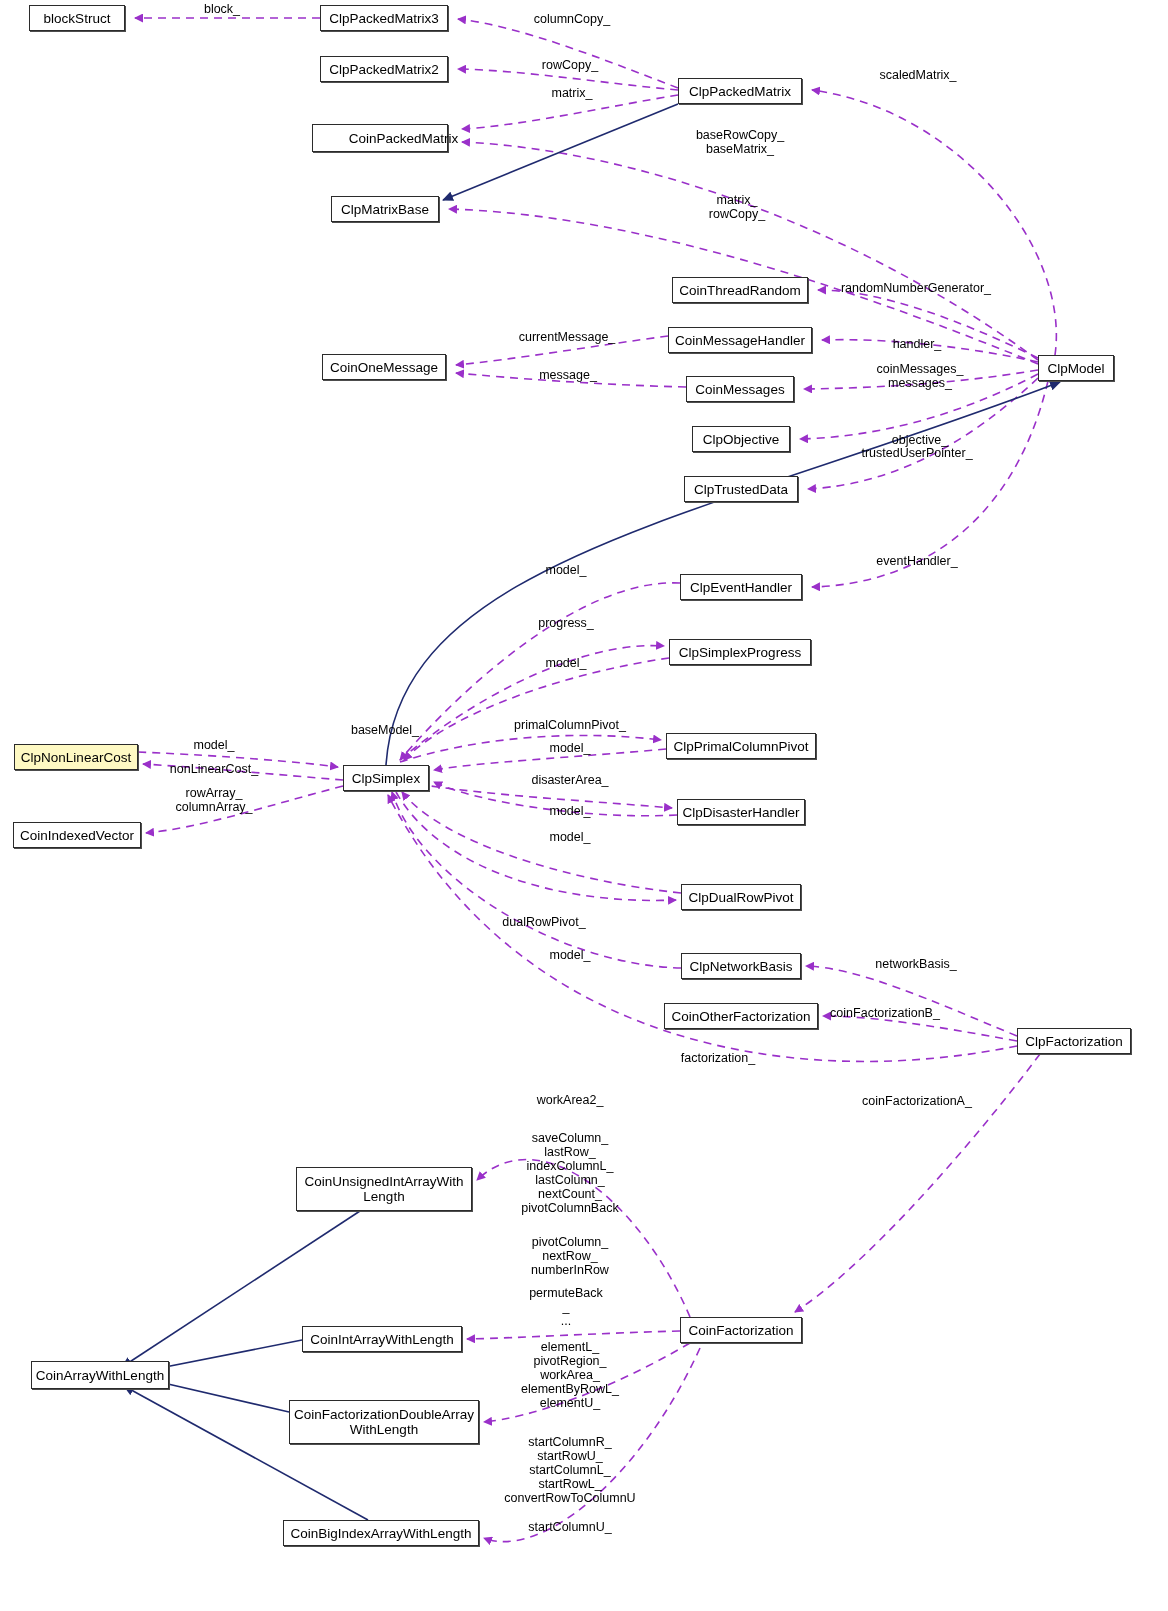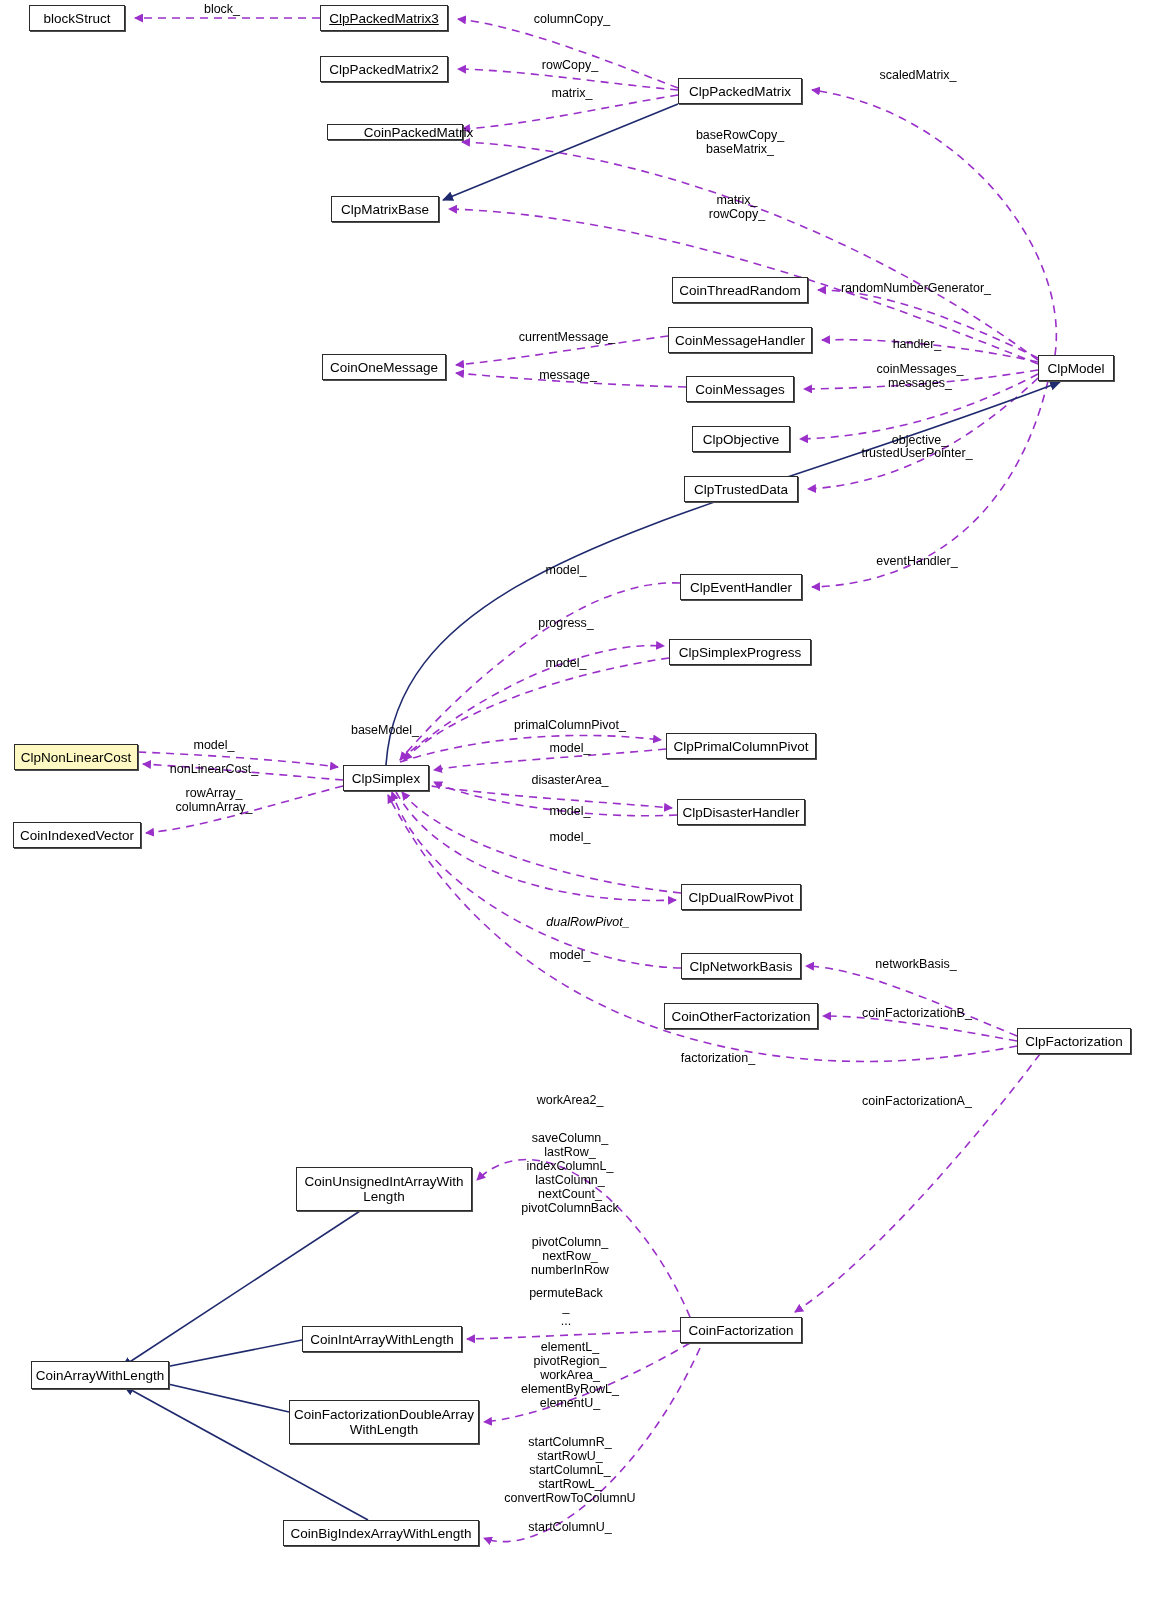--- a/index.html
+++ b/index.html
@@ -132,23 +132,23 @@
 
       <path d="M302,1340 L155,1369"></path>
 
       <path d="M289,1412 L155,1381"></path>
 
       <path d="M368,1520 L124,1386"></path>
     </g>
   </svg>
 
   <div class="node" style="left:29px;top:5px;width:96px;height:26px;">blockStruct</div>
-  <div class="node" style="left:320px;top:5px;width:128px;height:26px;text-decoration:underline;">ClpPackedMatrix3</div>
+  <div class="node" style="left:320px;top:5px;width:128px;height:26px;">ClpPackedMatrix3</div>
   <div class="node" style="left:320px;top:56px;width:128px;height:26px;">ClpPackedMatrix2</div>
-  <div class="node" style="left:327px;top:124px;width:136px;height:16px;padding-left:47px;">CoinPackedMatrix</div>
+  <div class="node" style="left:312px;top:124px;width:136px;height:28px;padding-left:47px;">CoinPackedMatrix</div>
   <div class="node" style="left:331px;top:196px;width:108px;height:26px;">ClpMatrixBase</div>
   <div class="node" style="left:678px;top:78px;width:124px;height:26px;">ClpPackedMatrix</div>
   <div class="node" style="left:672px;top:277px;width:136px;height:26px;">CoinThreadRandom</div>
   <div class="node" style="left:668px;top:327px;width:144px;height:26px;">CoinMessageHandler</div>
   <div class="node" style="left:322px;top:354px;width:124px;height:26px;">CoinOneMessage</div>
   <div class="node" style="left:686px;top:376px;width:108px;height:26px;">CoinMessages</div>
   <div class="node" style="left:692px;top:426px;width:98px;height:26px;">ClpObjective</div>
   <div class="node" style="left:684px;top:476px;width:114px;height:26px;">ClpTrustedData</div>
   <div class="node" style="left:1038px;top:355px;width:76px;height:26px;">ClpModel</div>
   <div class="node" style="left:680px;top:574px;width:122px;height:26px;">ClpEventHandler</div>
@@ -195,24 +195,24 @@
   <div class="edge-label" style="left:570px;top:718px;">primalColumnPivot_</div>
   <div class="edge-label" style="left:570px;top:741px;">model_</div>
   <div class="edge-label" style="left:385px;top:723px;">baseModel_</div>
   <div class="edge-label" style="left:214px;top:738px;">model_</div>
   <div class="edge-label" style="left:214px;top:762px;">nonLinearCost_</div>
   <div class="edge-label" style="left:570px;top:773px;">disasterArea_</div>
   <div class="edge-label" style="left:214px;top:786px;">rowArray_
 columnArray_</div>
   <div class="edge-label" style="left:570px;top:804px;">model_</div>
   <div class="edge-label" style="left:570px;top:830px;">model_</div>
-  <div class="edge-label" style="left:588px;top:915px;font-style:italic;">dualRowPivot_</div>
+  <div class="edge-label" style="left:544px;top:915px;">dualRowPivot_</div>
   <div class="edge-label" style="left:570px;top:948px;">model_</div>
   <div class="edge-label" style="left:916px;top:957px;">networkBasis_</div>
-  <div class="edge-label" style="left:917px;top:1006px;">coinFactorizationB_</div>
+  <div class="edge-label" style="left:885px;top:1006px;">coinFactorizationB_</div>
   <div class="edge-label" style="left:718px;top:1051px;">factorization_</div>
   <div class="edge-label" style="left:917px;top:1094px;">coinFactorizationA_</div>
   <div class="edge-label" style="left:570px;top:1093px;">workArea2_</div>
   <div class="edge-label" style="left:570px;top:1131px;">saveColumn_
 lastRow_
 indexColumnL_
 lastColumn_
 nextCount_
 pivotColumnBack</div>
   <div class="edge-label" style="left:570px;top:1235px;">pivotColumn_

